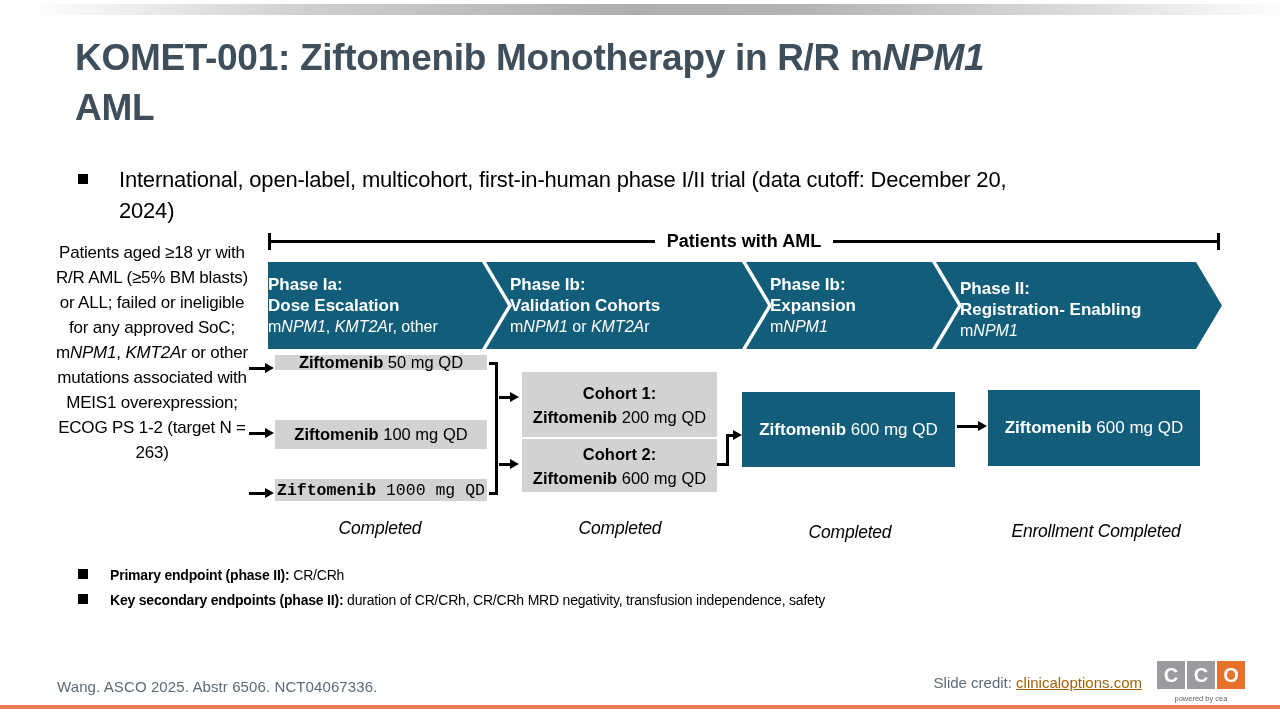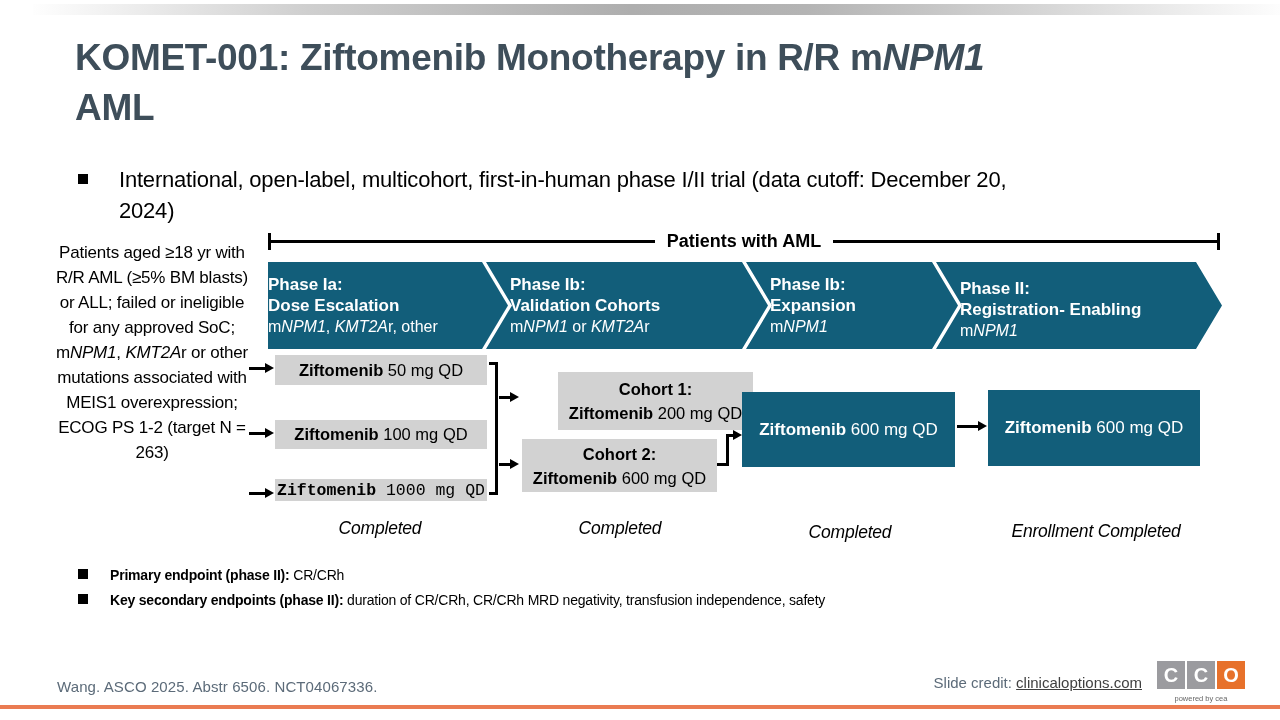--- a/index.html
+++ b/index.html
@@ -55,24 +55,24 @@
     clip-path:polygon(0 0, calc(100% - 26px) 0, 100% 50%, calc(100% - 26px) 100%, 0 100%, 26px 50%); }
   .pa3 { left:478px; width:212px; padding:0 20px 0 24px;
     clip-path:polygon(0 0, calc(100% - 26px) 0, 100% 50%, calc(100% - 26px) 100%, 0 100%, 26px 50%); }
   .pa4 { left:668px; width:286px; padding:8px 24px 0 24px;
     clip-path:polygon(0 0, calc(100% - 26px) 0, 100% 50%, calc(100% - 26px) 100%, 0 100%, 26px 50%); }
 
   
   .gbox { position:absolute; background:#d2d2d2; display:flex; flex-direction:column;
     justify-content:center; text-align:center; font-size:16.5px; }
   .gbox b { font-weight:bold; }
-  .d1 { left:275px; top:355px; width:212px; height:30px; }
+  .d1 { left:275px; top:355px; width:212px; height:15px; }
   .d2 { left:275px; top:420px; width:212px; height:29px; }
   .d3 { left:275px; top:479px; width:212px; height:22px;font-family:Liberation Mono, monospace; }
-  .c1 { left:522px; top:372px; width:195px; height:58px; line-height:24px;margin-left:36px; }
+  .c1 { left:522px; top:372px; width:195px; height:65px; line-height:24px; }
   .c2 { left:522px; top:439px; width:195px; height:53px; line-height:24px; }
   .tbox { position:absolute; background:#125e7a; color:#fff; display:flex; align-items:center;
     justify-content:center; font-size:17px; }
   .tbox b { font-weight:bold; }
   .t1 { left:742px; top:392px; width:213px; height:75px; }
   .t2 { left:988px; top:390px; width:212px; height:76px; }
 
   
   .hline { position:absolute; background:#000; height:3px; }
   .vline { position:absolute; background:#000; width:3px; }
@@ -92,21 +92,21 @@
   
   .status { position:absolute; font-style:italic; font-size:17.5px; text-align:center; letter-spacing:-0.2px; }
   .s1 { left:290px; top:518px; width:180px; }
   .s2 { left:530px; top:518px; width:180px; }
   .s3 { left:760px; top:522px; width:180px; }
   .s4 { left:966px; top:521px; width:260px; }
 
   
   .ref { position:absolute; left:57px; top:678px; font-size:15px; color:#5c6b79; letter-spacing:0.1px; }
   .credit { position:absolute; top:674px; right:138px; font-size:15px; color:#5c6b79; }
-  .credit a { color:#404040; text-decoration:underline; cursor:pointer; }
+  .credit a { color:#a16207; text-decoration:underline; cursor:pointer; }
   .cco { position:absolute; left:1157px; top:661px; display:flex; gap:2px; }
   .cco .cell { width:28px; height:28px; display:flex; align-items:center; justify-content:center;
     color:#fff; font-weight:bold; font-size:20px; }
   .cco .g { background:#9b9b9f; } .cco .o { background:#e7712b; }
   .powered { position:absolute; left:1157px; top:694px; width:88px; text-align:center;
     font-size:7.5px; color:#666; }
   .bottomline { position:absolute; left:0; right:0; top:705px; height:4px; background:#ea7b52; }
 </style>
 </head>
 <body>

